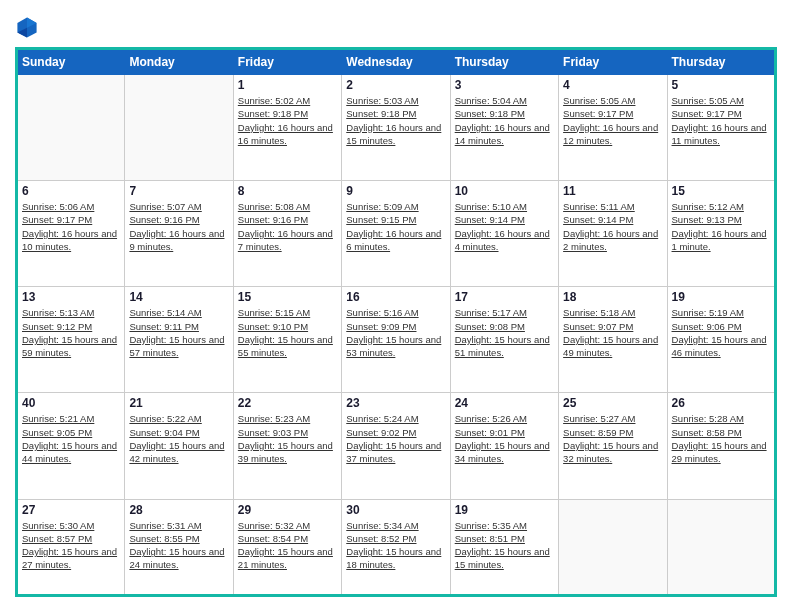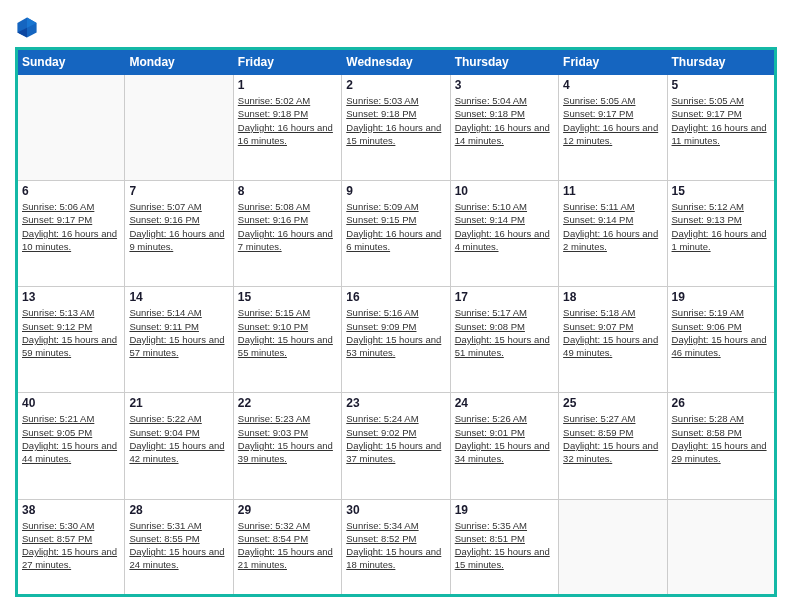--- a/index.html
+++ b/index.html
@@ -293,21 +293,21 @@
           </td>
           <td>
             <div class="day-number">26</div>
             <div class="day-info">Sunrise: 5:28 AM
 Sunset: 8:58 PM
 Daylight: 15 hours and 29 minutes.</div>
           </td>
         </tr>
         <tr class="last-row">
           <td>
-            <div class="day-number">38</div>
+            <div class="day-number">27</div>
             <div class="day-info">Sunrise: 5:30 AM
 Sunset: 8:57 PM
 Daylight: 15 hours and 27 minutes.</div>
           </td>
           <td>
             <div class="day-number">28</div>
             <div class="day-info">Sunrise: 5:31 AM
 Sunset: 8:55 PM
 Daylight: 15 hours and 24 minutes.</div>
           </td>

